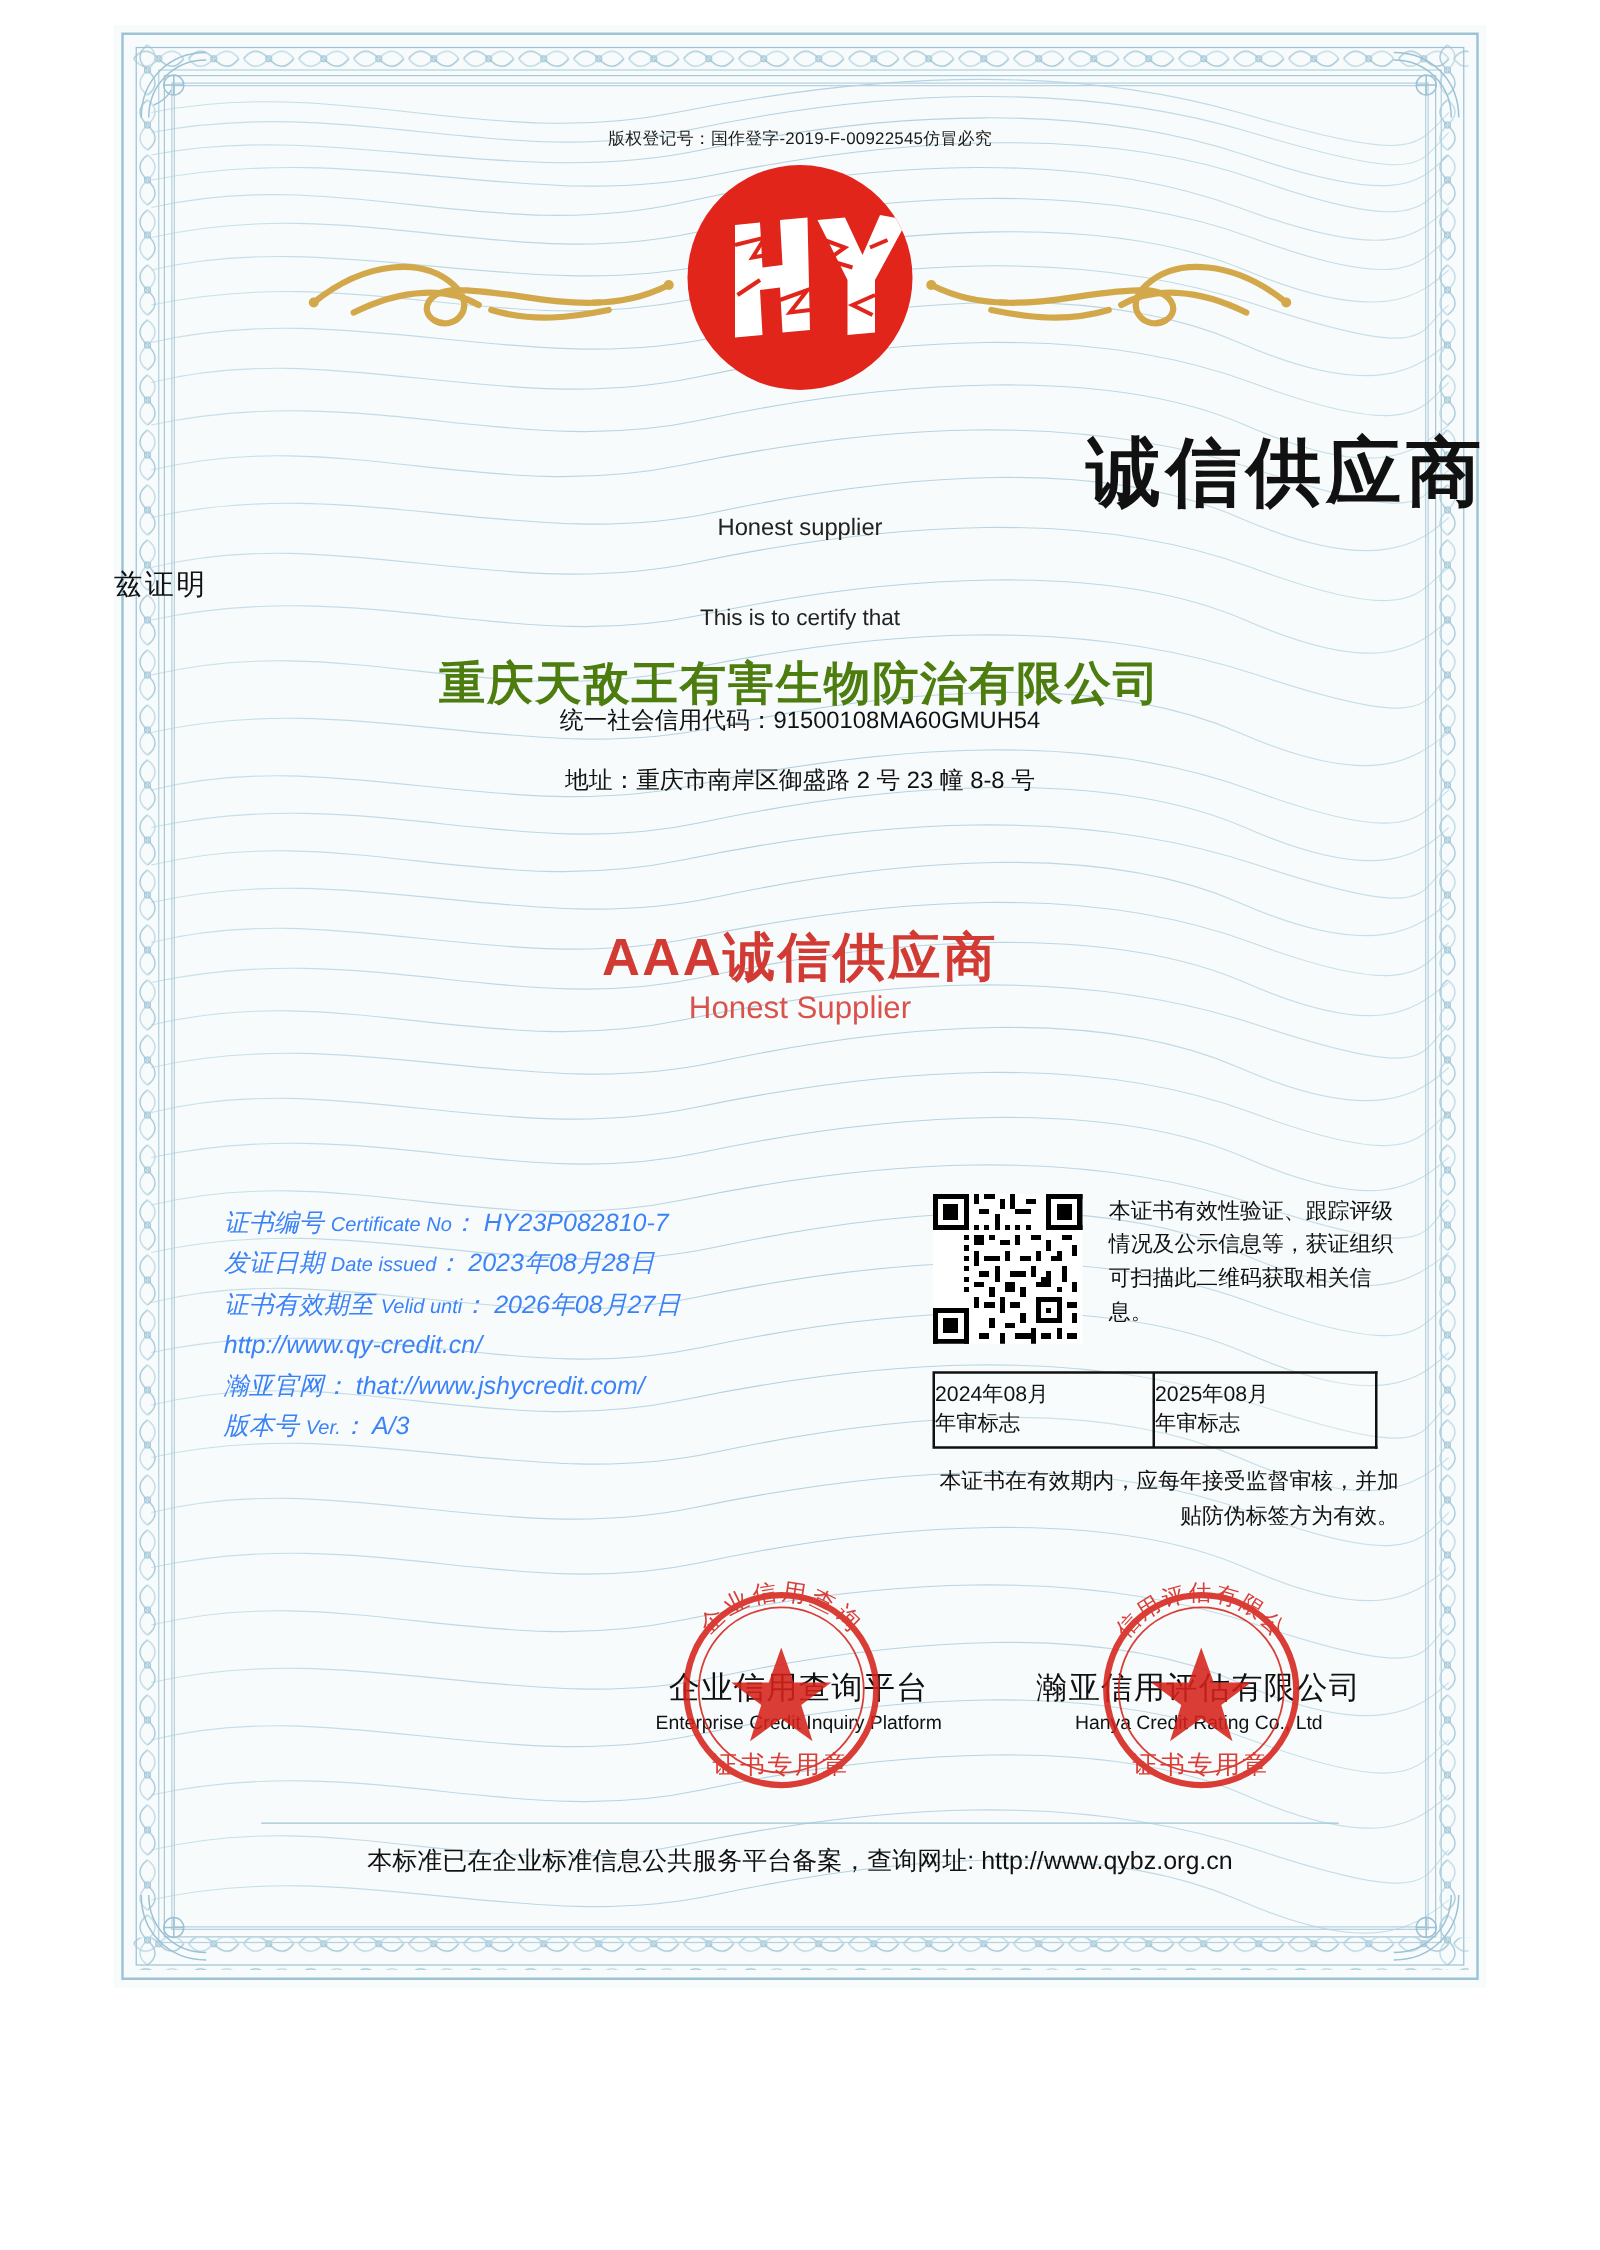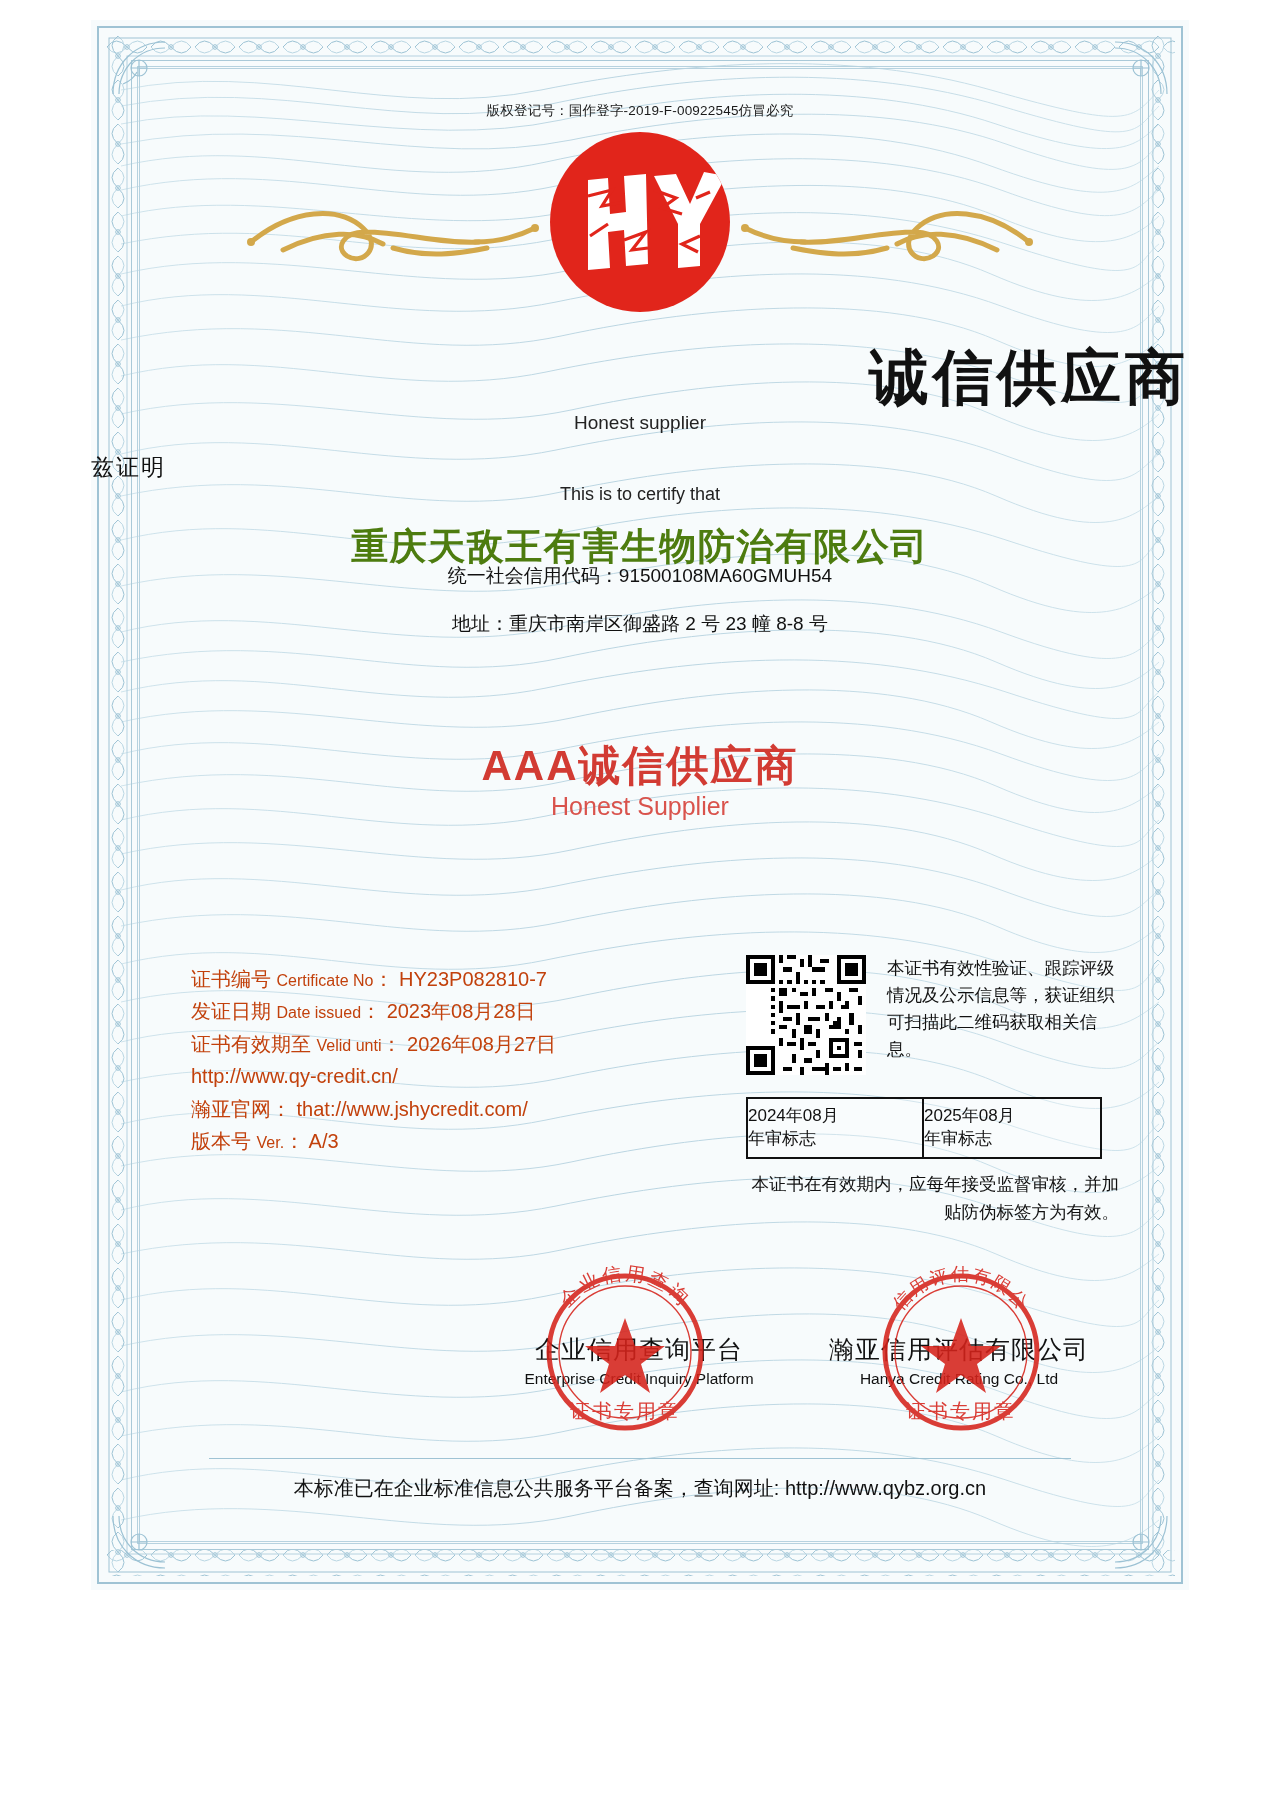--- a/index.html
+++ b/index.html
@@ -199,25 +199,26 @@
     top: 772px;
     width: 100%;
     text-align: center;
     font-size: 25px;
     color: #d9534c;
   }
 
   
   .details {
     position: absolute;
-    left: 100px;
+    left: 88px;
     top: 943px;
     width: 540px;
-    color: #c2410c;
+    color: #3b82f6;
     line-height: 1.62;
+    font-style: italic;
   }
   .details .row {
     font-size: 20px;
     white-space: nowrap;
   }
   .details .lbl-cn { font-size: 20px; }
   .details .lbl-en { font-size: 16px; }
 
   
   .qr {

